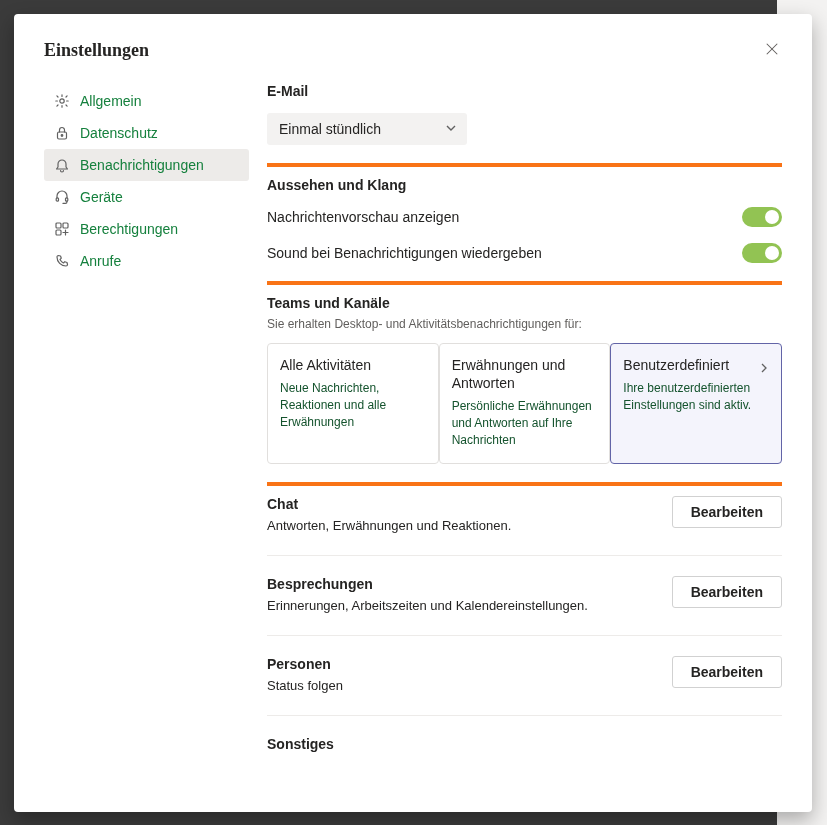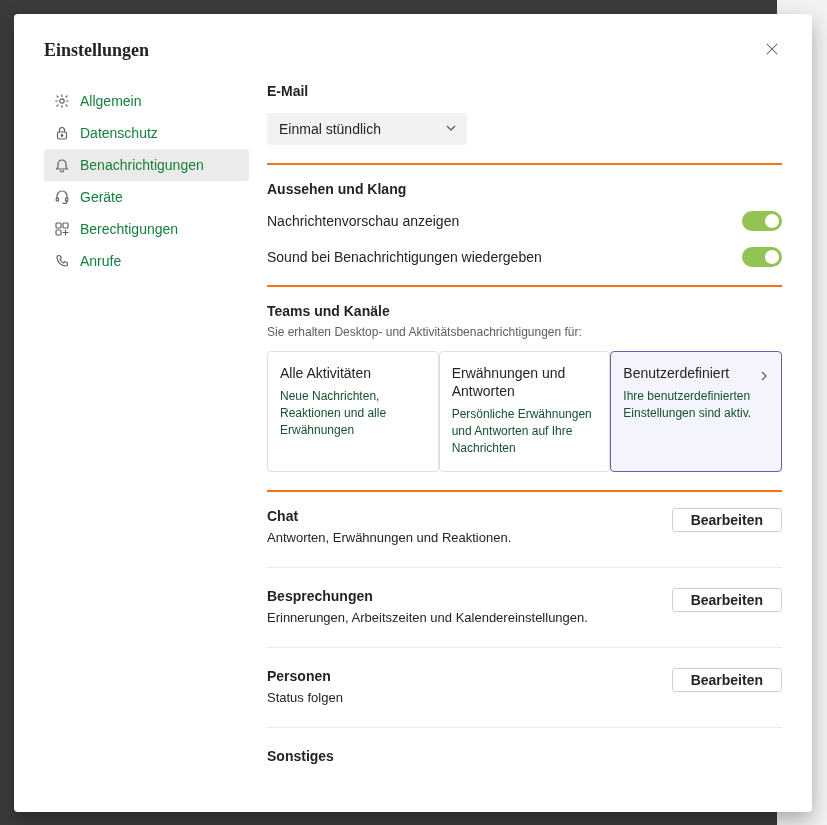--- a/index.html
+++ b/index.html
@@ -41,21 +41,21 @@
     color: #15803d;
     margin-bottom: 0;
   }
   .nav-item.active { background: #edebe9; }
   .nav-item .icon { width: 16px; height: 16px; margin-right: 10px; color: #616161; display:flex; align-items:center; justify-content:center;}
   .nav-item .icon svg { width: 16px; height: 16px; }
 
   .content { flex: 1; overflow-y: auto; padding-left: 18px; padding-top: 4px; padding-bottom: 40px; }
 
   .section-title { font-weight: 700; font-size: 14px; margin-top: 0; margin-bottom: 14px; }
-  .section { padding-bottom: 18px; border-bottom: 2px solid #f97316; margin-bottom: 16px; }
+  .section { padding-bottom: 18px; border-bottom: 4px solid #f97316; margin-bottom: 10px; }
   .section .sub { color: #605e5c; font-size: 12px; margin-top: -8px; margin-bottom: 12px; }
 
   .row { display:flex; align-items:center; justify-content:space-between; margin-bottom: 16px; font-size: 14px; }
   .row:last-child { margin-bottom: 0; }
 
   .dropdown {
     width: 200px; height: 32px;
     background: #f3f2f1;
     border-radius: 3px;
     display:flex; align-items:center; justify-content:space-between;
@@ -85,21 +85,21 @@
   .card-desc { font-size: 12px; color: #14532d; line-height: 1.4; }
   .card .chev-r svg { width: 10px; height: 10px; color: #616161; }
 
   .edit-row { display:flex; align-items:flex-start; justify-content:space-between; padding: 0 0 22px 0; border-bottom: 1px solid #edebe9; margin-bottom: 20px; }
   .edit-row .left .title { font-weight: 700; font-size: 14px; margin-bottom: 6px; }
   .edit-row .left .desc { font-size: 13px; color: #252423; }
   .btn {
     border: 1px solid #d1d1d1;
     background: #fff;
     border-radius: 3px;
-    height: 24px;
+    height: 32px;
     padding: 0 18px;
     font-size: 14px;
     cursor: pointer;
     font-weight: 600;
     color: #252423;
   }
 
   
   .content::-webkit-scrollbar { width: 0; }
 </style>

